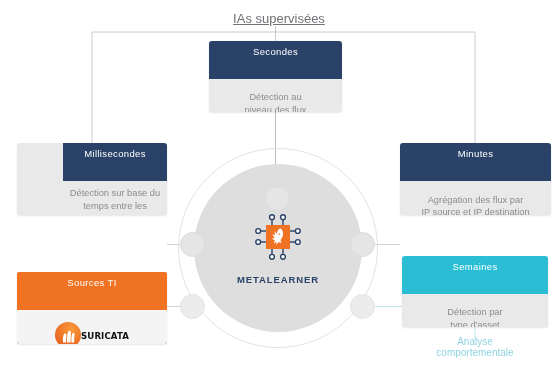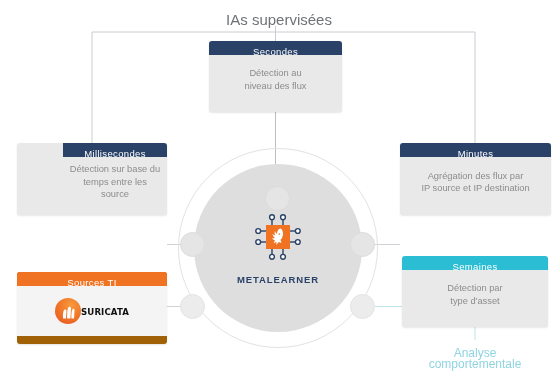--- a/index.html
+++ b/index.html
@@ -23,21 +23,21 @@
     background:#e9e9e9;
     box-shadow:0 1px 2px rgba(0,0,0,.10);
     z-index:5;
   }
   .card .hdr{
     font-size:9.5px;
     letter-spacing:.35px;
     color:#ffffff;
     text-align:center;
     line-height:22px;
-    height:14px;
+    height:38px;
     font-weight:400;
   }
   .card .body{
     background:#e9e9e9;
     color:#8c8c8c;
     font-size:9.3px;
     line-height:12.5px;
     text-align:center;
     display:flex;
     align-items:center;
@@ -118,25 +118,25 @@
   #node-top{left:265px;top:186px;}
   #node-left-up{left:180px;top:232px;}
   #node-right-up{left:350px;top:232px;}
   #node-left-dn{left:180px;top:294px;}
   #node-right-dn{left:350px;top:294px;}
 
   
   .caption{position:absolute;text-align:center;z-index:4;}
   #cap-ias{
     left:199px;top:11px;width:160px;
-    font-size:15px;color:#6f7276;
+    font-size:13px;color:#6f7276;text-decoration:underline;
   }
   #cap-analyse{
-    left:402px;top:348px;width:146px;
-    font-size:12px;color:#8fd4e2;line-height:11px;white-space:pre-line;
+    left:402px;top:336px;width:146px;
+    font-size:10px;color:#8fd4e2;line-height:11px;white-space:pre-line;
   }
 </style>
 </head>
 <body>
 
 <div id="stage">
 
   <svg id="wires" viewBox="0 0 559 381" xmlns="http://www.w3.org/2000/svg">
     <g fill="none" stroke="#c9ccd1" stroke-width="1">
 

